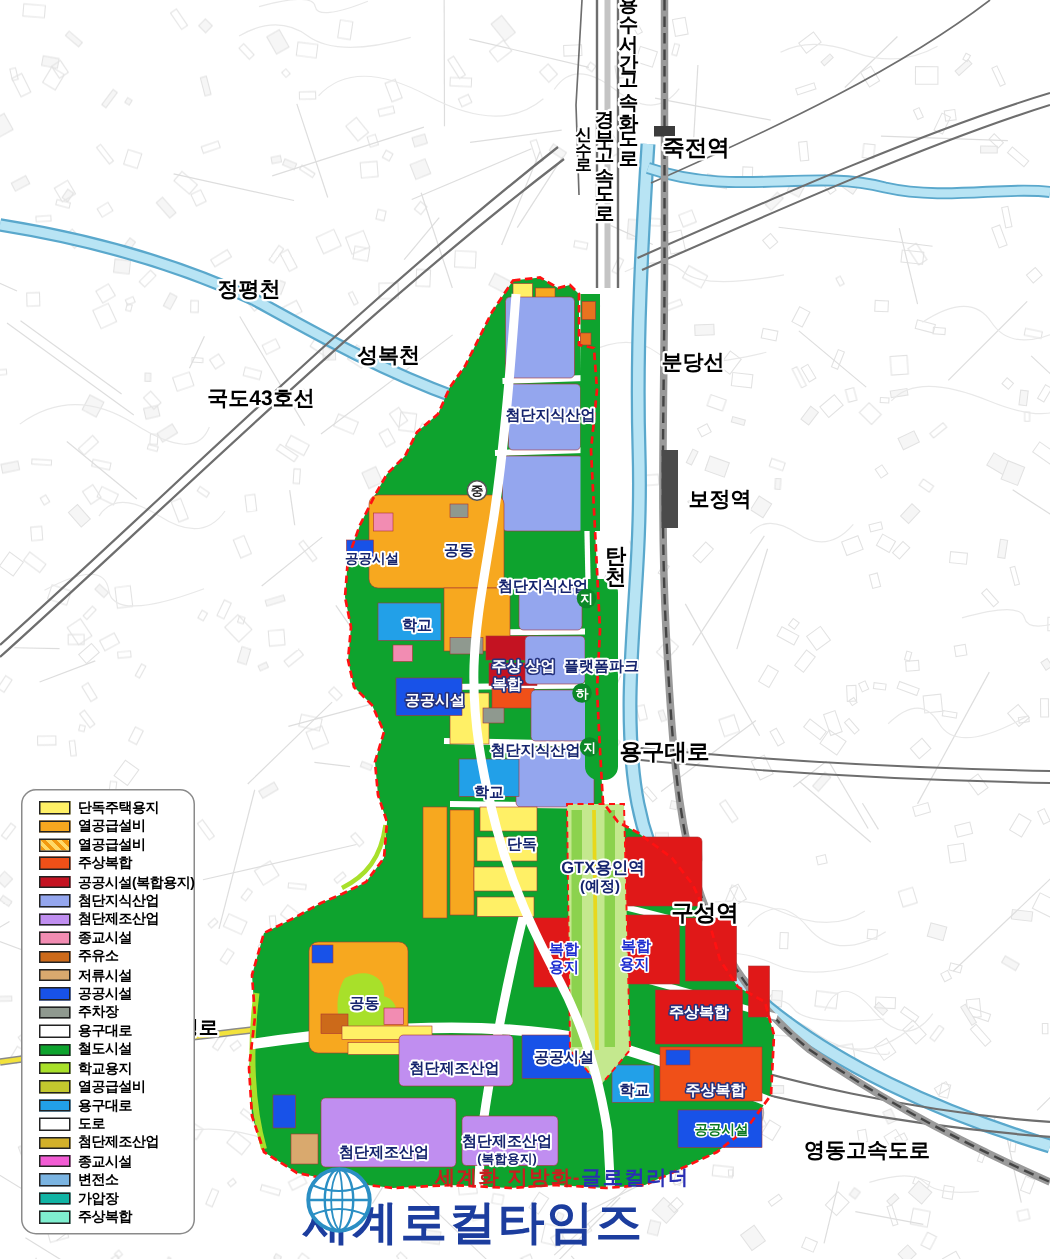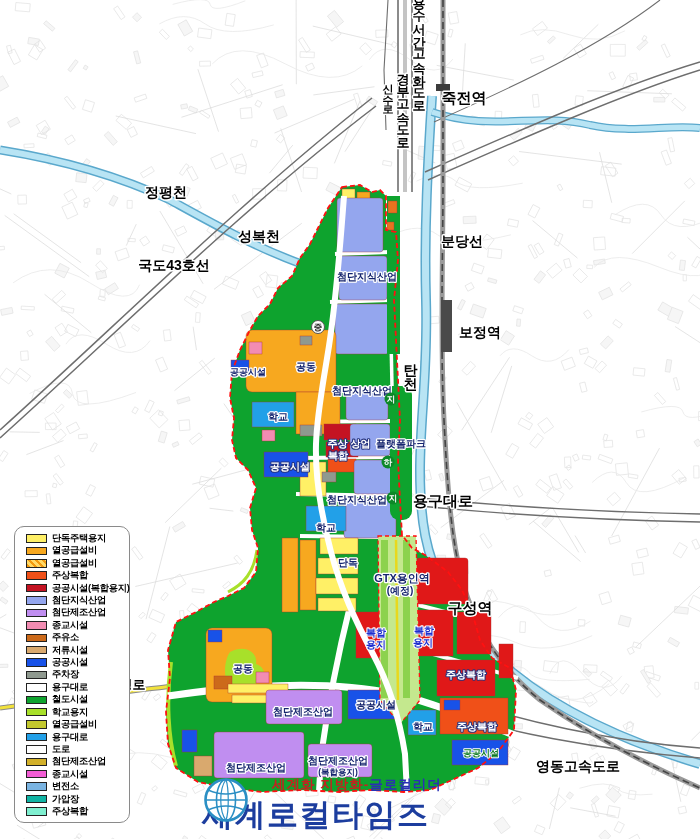--- a/index.html
+++ b/index.html
@@ -20,21 +20,21 @@
   
   .legend{position:absolute;left:14px;top:526px;width:116px;height:297px;background:#fff;
           border:1.4px solid #8a8a8a;border-radius:10px;box-sizing:border-box;
           padding:6px 4px 5px 11px;display:flex;flex-direction:column;justify-content:space-between;z-index:5;}
   .lrow{display:flex;align-items:center;height:11px;}
   .sw{width:21px;height:8.5px;border:1px solid #222;box-sizing:border-box;margin-right:5px;flex:none;}
   .sw.hatch{background:repeating-linear-gradient(45deg,#f2990f 0 2.5px,#ffd966 2.5px 5px)!important;}
   .ll{font-size:9.3px;font-weight:bold;color:#000;white-space:nowrap;letter-spacing:-0.3px;}
   
   .logo{position:absolute;left:202px;top:776px;z-index:6;}
-  .tagline{margin-left:70px;font-size:13.5px;font-weight:bold;letter-spacing:1px;white-space:nowrap;}
+  .tagline{margin-left:88px;font-size:13.5px;font-weight:bold;letter-spacing:1px;white-space:nowrap;}
   .tag-red{color:#c81f1f;}
   .tag-blue{color:#2a2fb4;}
   .logorow{display:flex;align-items:center;margin-top:0px;}
   .logoname{font-size:31px;font-weight:bold;color:#1c3d9e;letter-spacing:1.5px;white-space:nowrap;
             text-shadow:0 0 2px rgba(255,255,255,.9);}
   .globe{margin-right:6px;flex:none;}
 </style>
 </head>
 <body>
 

